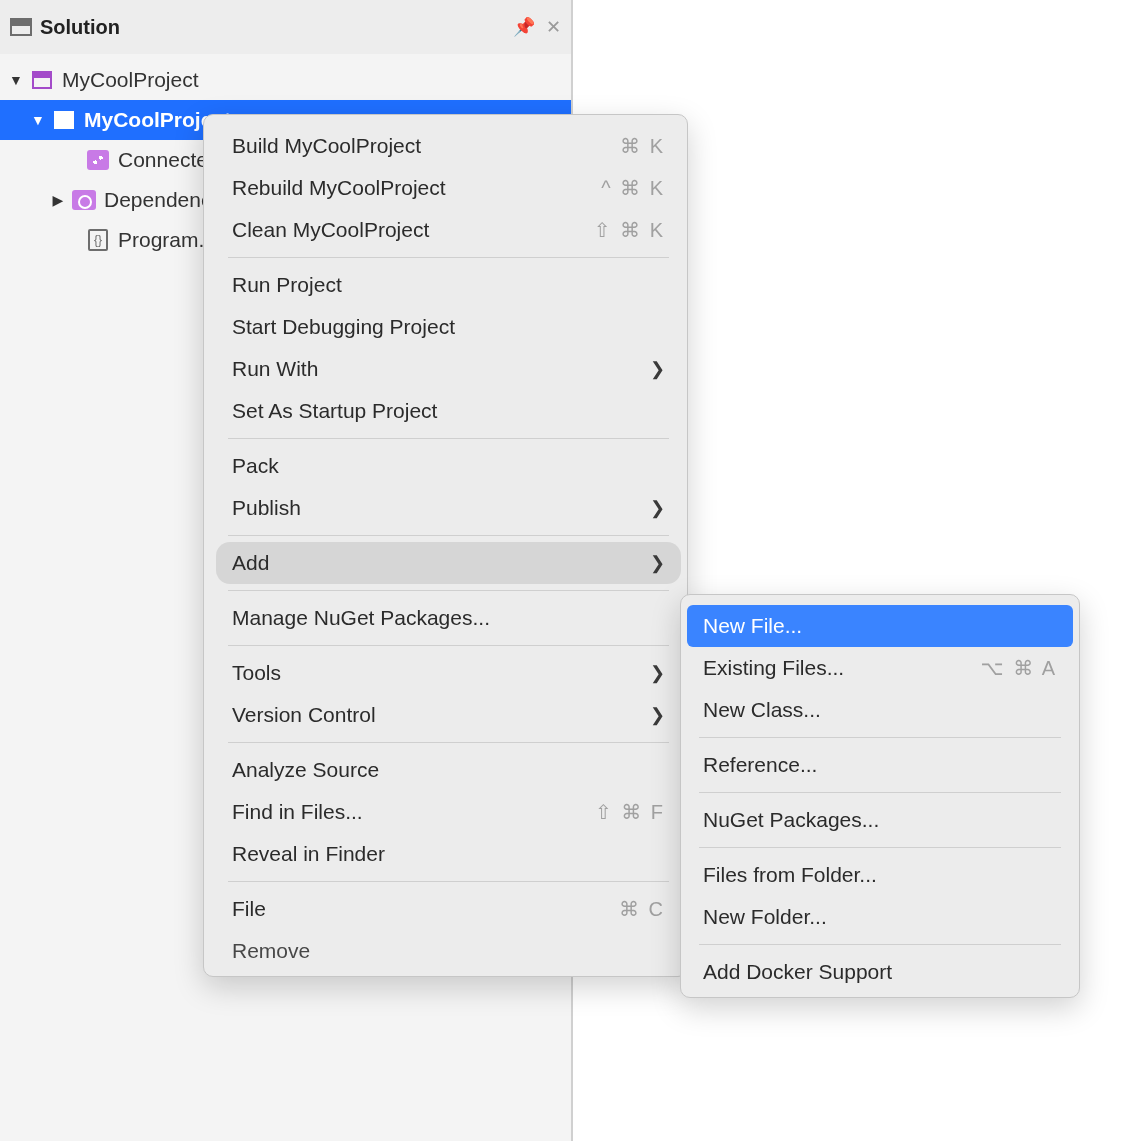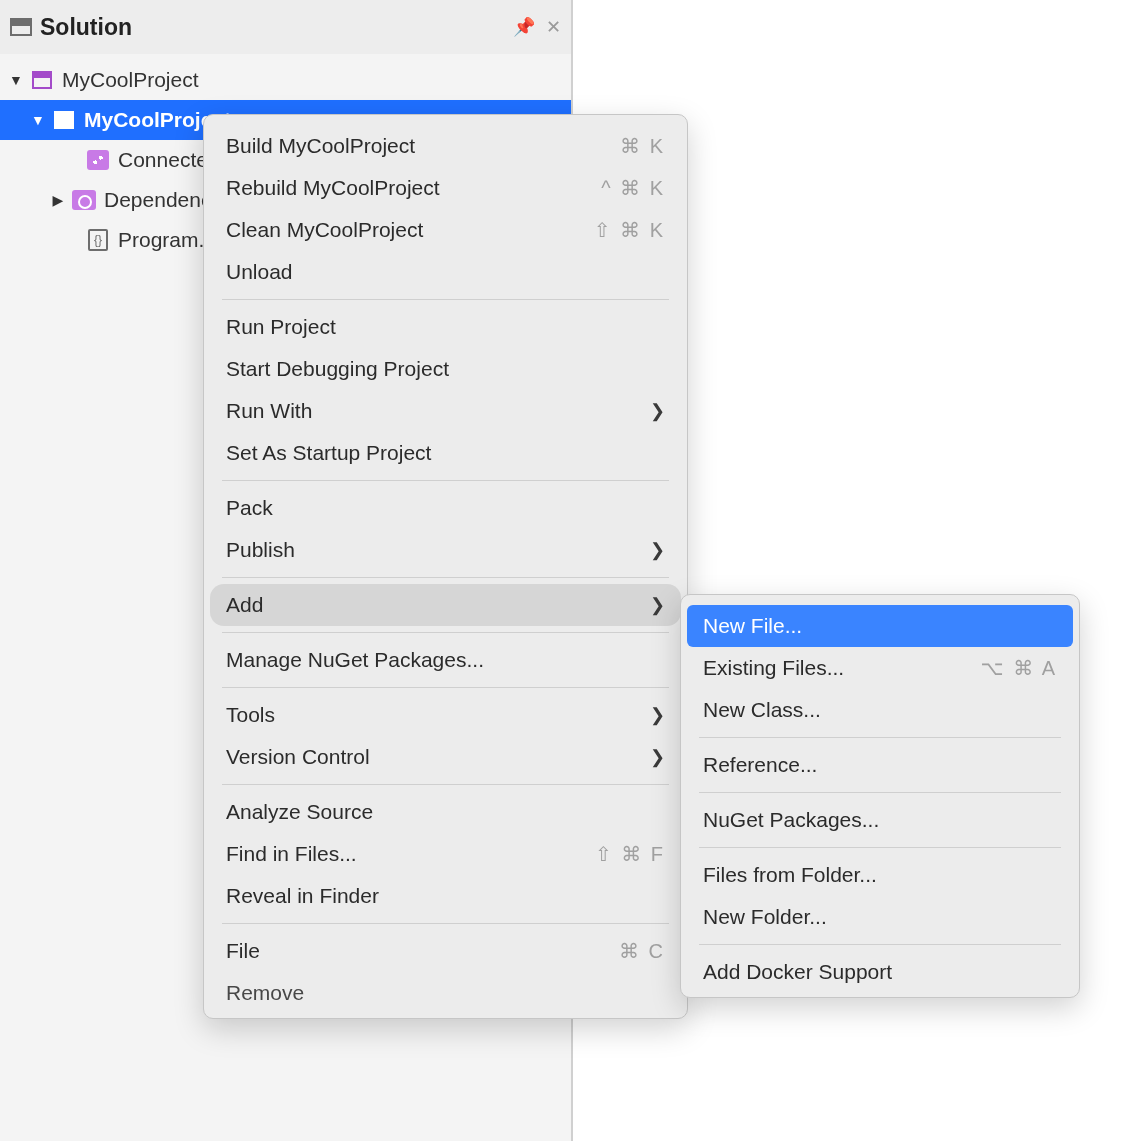--- a/index.html
+++ b/index.html
@@ -1,21 +1,21 @@
 <!DOCTYPE html>
 <html><head>
 <meta charset="utf-8">
 <style>
   * { box-sizing: border-box; margin: 0; padding: 0; }
   html, body { width: 1145px; height: 1141px; font-family: -apple-system, "Helvetica Neue", Arial, sans-serif; background: #fff; overflow: hidden; }
   .root { position: relative; width: 1145px; height: 1141px; }
   .panel { position: absolute; left: 0; top: 0; width: 573px; height: 1141px; background: #f4f4f4; border-right: 2px solid #d0d0d0; }
   .panel-header { display: flex; align-items: center; height: 54px; padding: 0 10px; background: #ededed; }
   .panel-header .sol-icon { width: 22px; height: 18px; border: 2px solid #6d6d6d; background: linear-gradient(#6d6d6d 0 40%, transparent 40%); margin-right: 8px; }
-  .panel-header .title { font-weight: 700; font-size: 23px; color: #222; flex: 1; }
+  .panel-header .title { font-weight: 700; font-size: 20px; color: #222; flex: 1; }
   .panel-header .pin, .panel-header .close { color: #9a9a9a; font-size: 18px; margin-left: 10px; cursor: pointer; }
   .tree { padding-top: 6px; font-size: 21px; color: #333; }
   .tree-row { display: flex; align-items: center; height: 40px; padding-left: 8px; }
   .tree-row .chev { width: 16px; text-align: center; color: #333; margin-right: 6px; font-size: 14px; }
   .tree-row .spacer { width: 16px; margin-right: 6px; }
   .tree-row.selected { background: #1f6fff; color: #fff; }
   .tree-row.selected .label { color: #fff; font-weight: 700; }
   .tree-row .label { white-space: nowrap; }
   .icon-box { width: 24px; height: 22px; margin-right: 8px; display: inline-flex; align-items: center; justify-content: center; }
   .proj-icon { border: 2px solid #a34bc9; width: 20px; height: 18px; background: linear-gradient(#a34bc9 0 35%, transparent 35%); }
@@ -25,21 +25,21 @@
   .dep-icon { width: 24px; height: 20px; background: #c87ae6; border-radius: 3px; position: relative; }
   .dep-icon::after { content:""; position:absolute; left:6px; top:5px; width:10px; height:10px; border:2px solid #fff; border-radius:50%; }
   .cs-icon { width: 20px; height: 22px; border: 2px solid #6d6d6d; border-radius: 2px; position: relative; }
   .cs-icon::after { content:"{}"; position:absolute; inset:0; display:flex; align-items:center; justify-content:center; font-size:12px; color:#6d6d6d; }
   .indent1 { padding-left: 30px; }
   .indent2 { padding-left: 64px; }
   .rightblank { position:absolute; left:575px; top:0; right:0; bottom:0; background:#fff; }
 
   
   .menu { position: absolute; background: #ececec; border: 1px solid #c6c6c6; border-radius: 10px; box-shadow: 0 10px 30px rgba(0,0,0,0.18); padding: 10px 0 4px 0; font-size: 21px; color: #2b2b2b; }
-  .menu1 { left: 203px; top: 114px; width: 485px; }
+  .menu1 { left: 203px; top: 114px; width: 485px; padding-left: 6px; }
   .menu2 { left: 680px; top: 594px; width: 400px; }
   .mi { display:flex; align-items:center; height:42px; padding: 0 22px; cursor:default; position:relative; }
   .mi .lbl { flex:1; white-space:nowrap; }
   .mi .sc { color:#a0a0a0; font-size:20px; letter-spacing:2px; }
   .mi.highlight { background:#d6d6d6; border-radius:14px; margin: 0 6px; padding: 0 16px; }
   .mi.selblue { background:#3a84ff; color:#ffffff; border-radius:6px; margin:0 6px; padding:0 16px; }
   .sep { height:1px; background:#cfcfcf; margin:6px 18px; }
   .chevr { font-size:18px; color:#3a3a3a; }
 </style>
 </head>
@@ -105,23 +105,20 @@
         <span class="sc">⌘ K</span>
       </div>
   <div class="mi">
         <span class="lbl">Rebuild MyCoolProject</span>
         <span class="sc">^ ⌘ K</span>
       </div>
   <div class="mi">
         <span class="lbl">Clean MyCoolProject</span>
         <span class="sc">⇧ ⌘ K</span>
       </div>
-  <div class="mi">
-        <span class="lbl">Unload</span>
-      </div>
   <div class="sep"></div>
   <div class="mi">
         <span class="lbl">Run Project</span>
       </div>
   <div class="mi">
         <span class="lbl">Start Debugging Project</span>
       </div>
   <div class="mi">
         <span class="lbl">Run With</span>
         <span class="chevr">❯</span>

